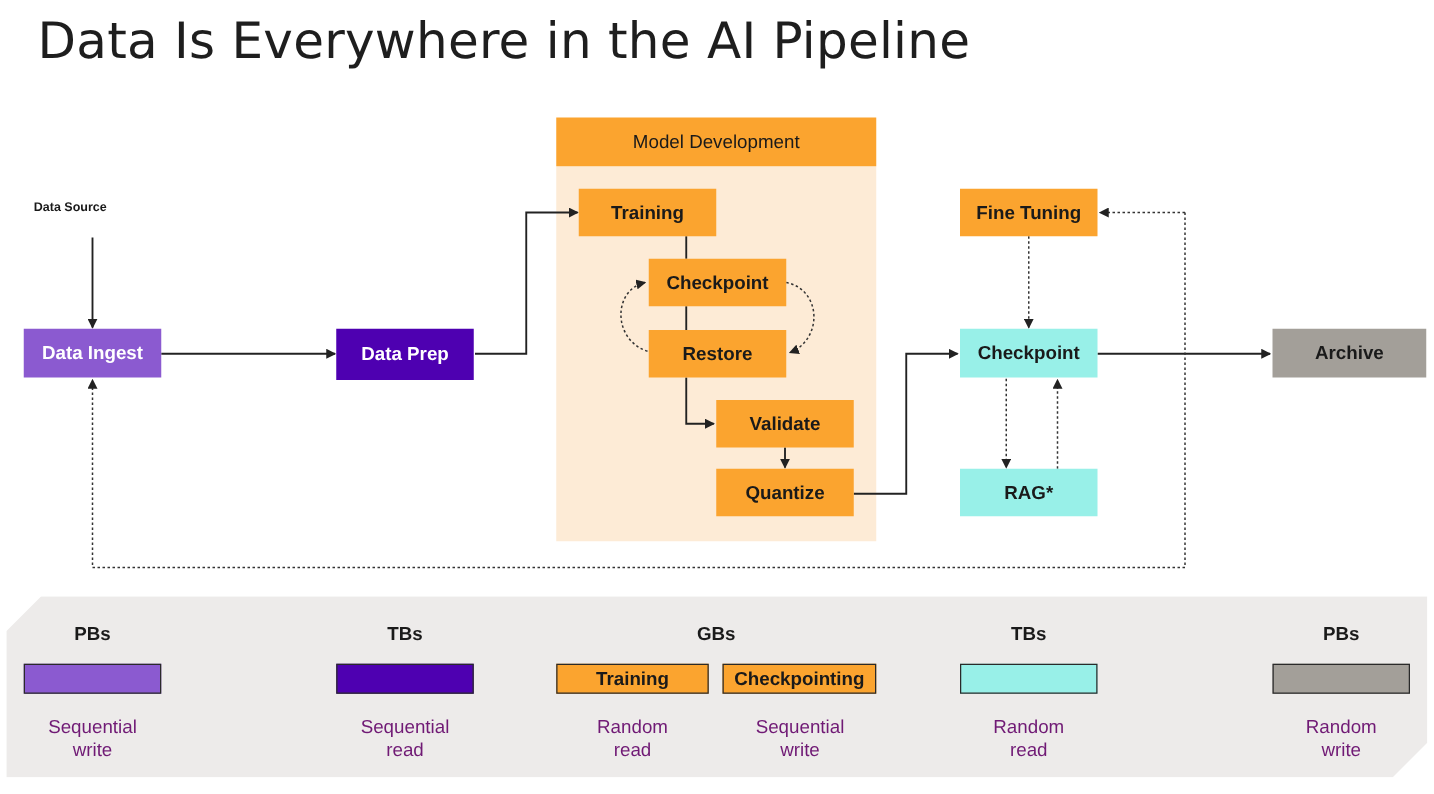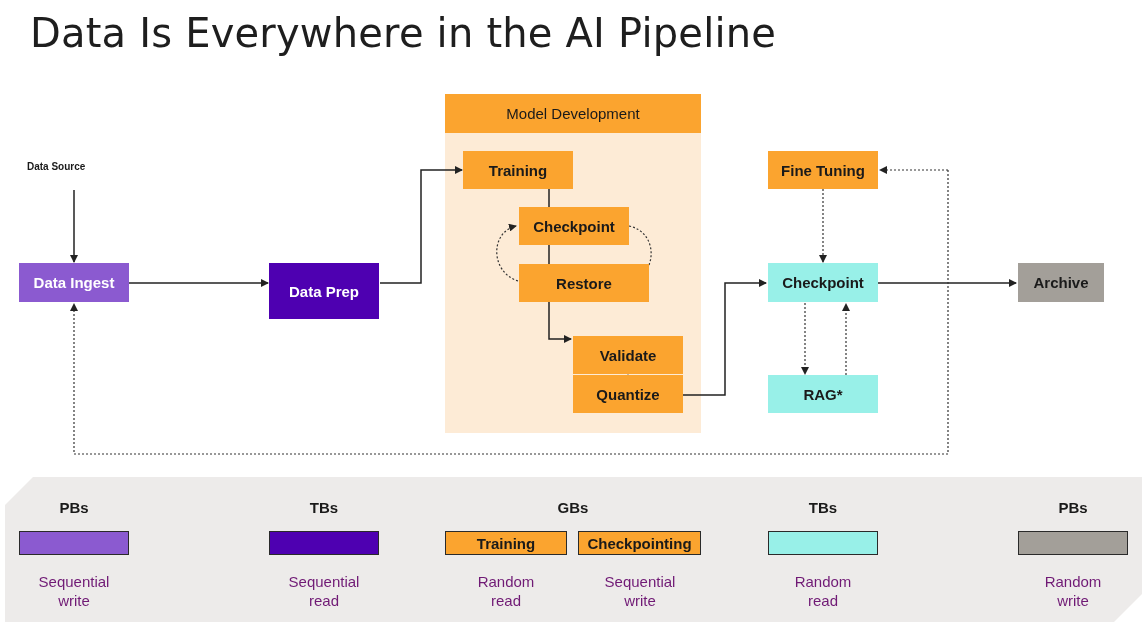--- a/index.html
+++ b/index.html
@@ -61,32 +61,32 @@
   <line x1="846" y1="375" x2="846" y2="304" stroke="#333" stroke-width="1.2" stroke-dasharray="2,2" marker-end="url(#ah)"></line>
 
   <line x1="878" y1="283" x2="1016" y2="283" stroke="#222" stroke-width="1.5" marker-end="url(#ah)"></line>
 
   <polyline points="948,170 948,454 74,454 74,304" fill="none" stroke="#333" stroke-width="1.2" stroke-dasharray="2,2" marker-end="url(#ah)"></polyline>
   <polyline points="948,170 880,170" fill="none" stroke="#333" stroke-width="1.2" stroke-dasharray="2,2" marker-end="url(#ah)"></polyline>
 </svg>
 
 <div class="label" style="left:27px; top:161px;">Data Source</div>
 <div class="node ingest" style="left:19px; top:263px; width:110px; height:39px;">Data Ingest</div>
-<div class="node prep" style="left:269px; top:263px; width:110px; height:56px;">Data Prep</div>
+<div class="node prep" style="left:269px; top:263px; width:110px; height:41px;">Data Prep</div>
 
 <div class="node orange" style="left:463px; top:151px; width:110px; height:38px;">Training</div>
 <div class="node orange" style="left:519px; top:207px; width:110px; height:38px;">Checkpoint</div>
-<div class="node orange" style="left:519px; top:264px; width:130px; height:38px;">Restore</div>
-<div class="node orange" style="left:573px; top:320px; width:110px; height:38px;margin-top:16px;">Validate</div>
+<div class="node orange" style="left:519px; top:264px; width:110px; height:38px;">Restore</div>
+<div class="node orange" style="left:573px; top:320px; width:110px; height:38px;">Validate</div>
 <div class="node orange" style="left:573px; top:375px; width:110px; height:38px;">Quantize</div>
 
 <div class="node orange" style="left:768px; top:151px; width:110px; height:38px;">Fine Tuning</div>
 <div class="node cyan" style="left:768px; top:263px; width:110px; height:39px;">Checkpoint</div>
 <div class="node cyan" style="left:768px; top:375px; width:110px; height:38px;">RAG*</div>
-<div class="node gray" style="left:1018px; top:263px; width:86px; height:39px;">Archive</div>
+<div class="node gray" style="left:1018px; top:263px; width:123px; height:39px;">Archive</div>
 
 <div class="legend-bg"></div>
 
 <div class="lg-size" style="left:14px; top:499px;">PBs</div>
 <div class="lg-swatch" style="left:19px; top:531px; width:110px; background:#8b5ad0;"></div>
 <div class="lg-desc" style="left:4px; top:572px;"><span>Sequential</span><br><span>write</span></div>
 
 <div class="lg-size" style="left:264px; top:499px;">TBs</div>
 <div class="lg-swatch" style="left:269px; top:531px; width:110px; background:#4e00b1;"></div>
 <div class="lg-desc" style="left:254px; top:572px;"><span>Sequential</span><br><span>read</span></div>

